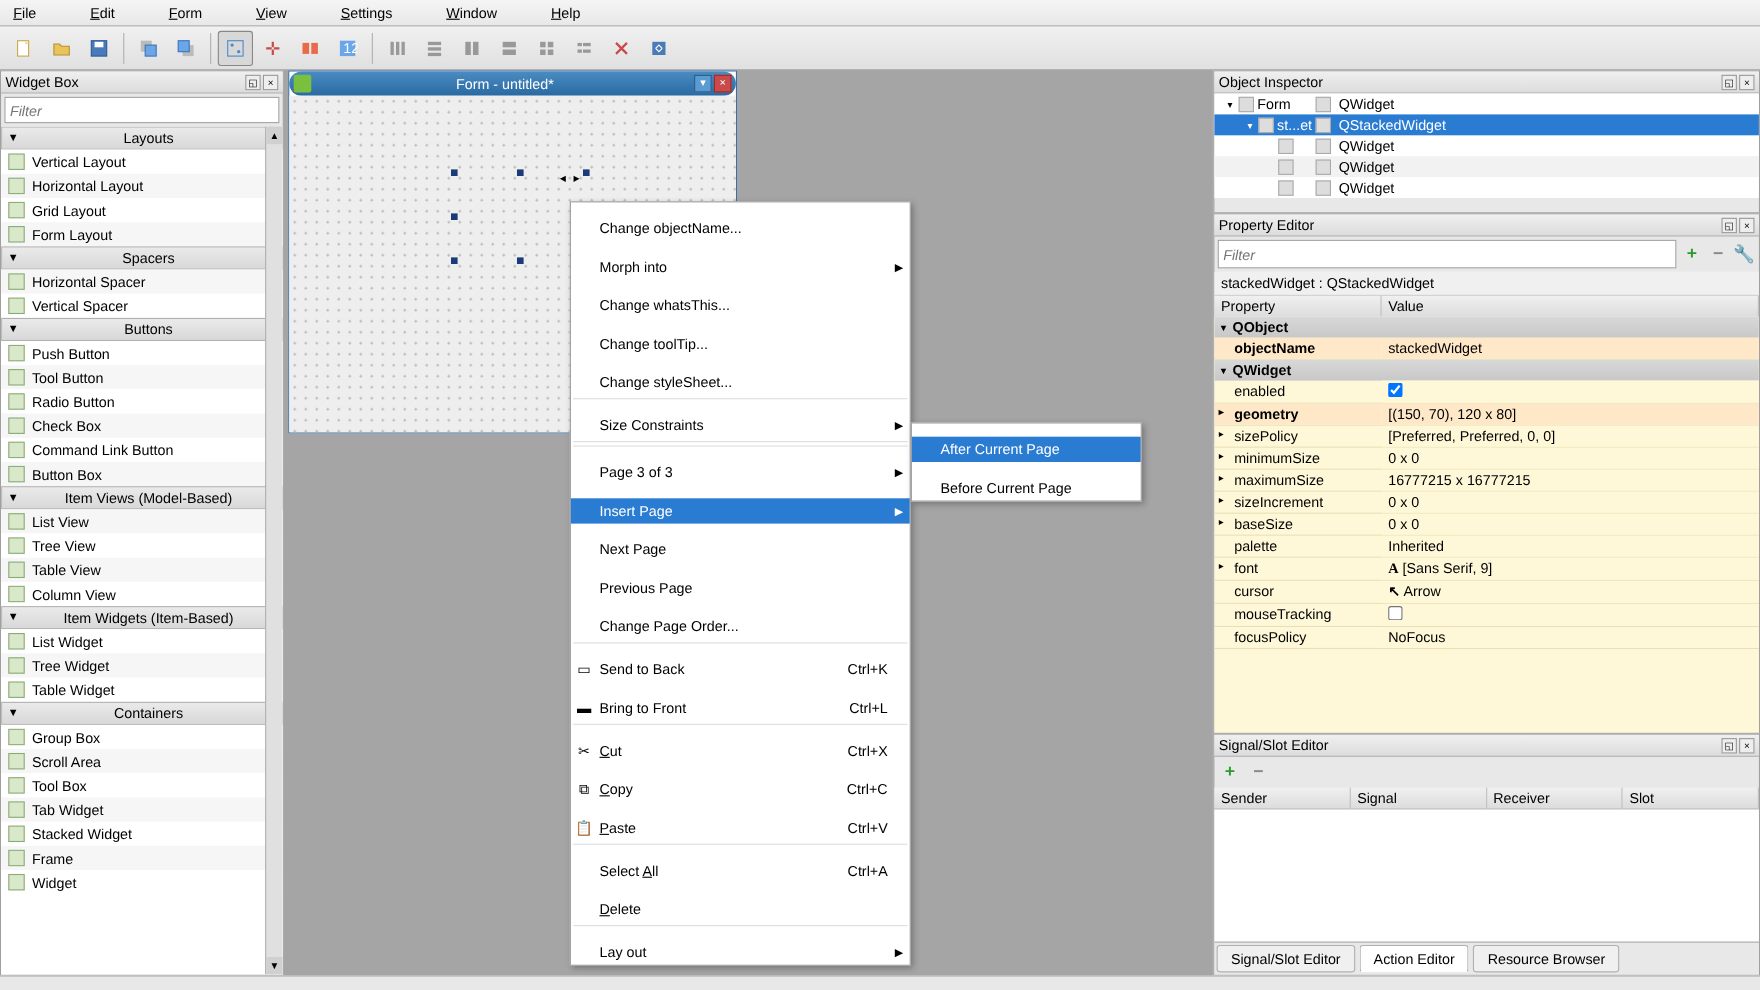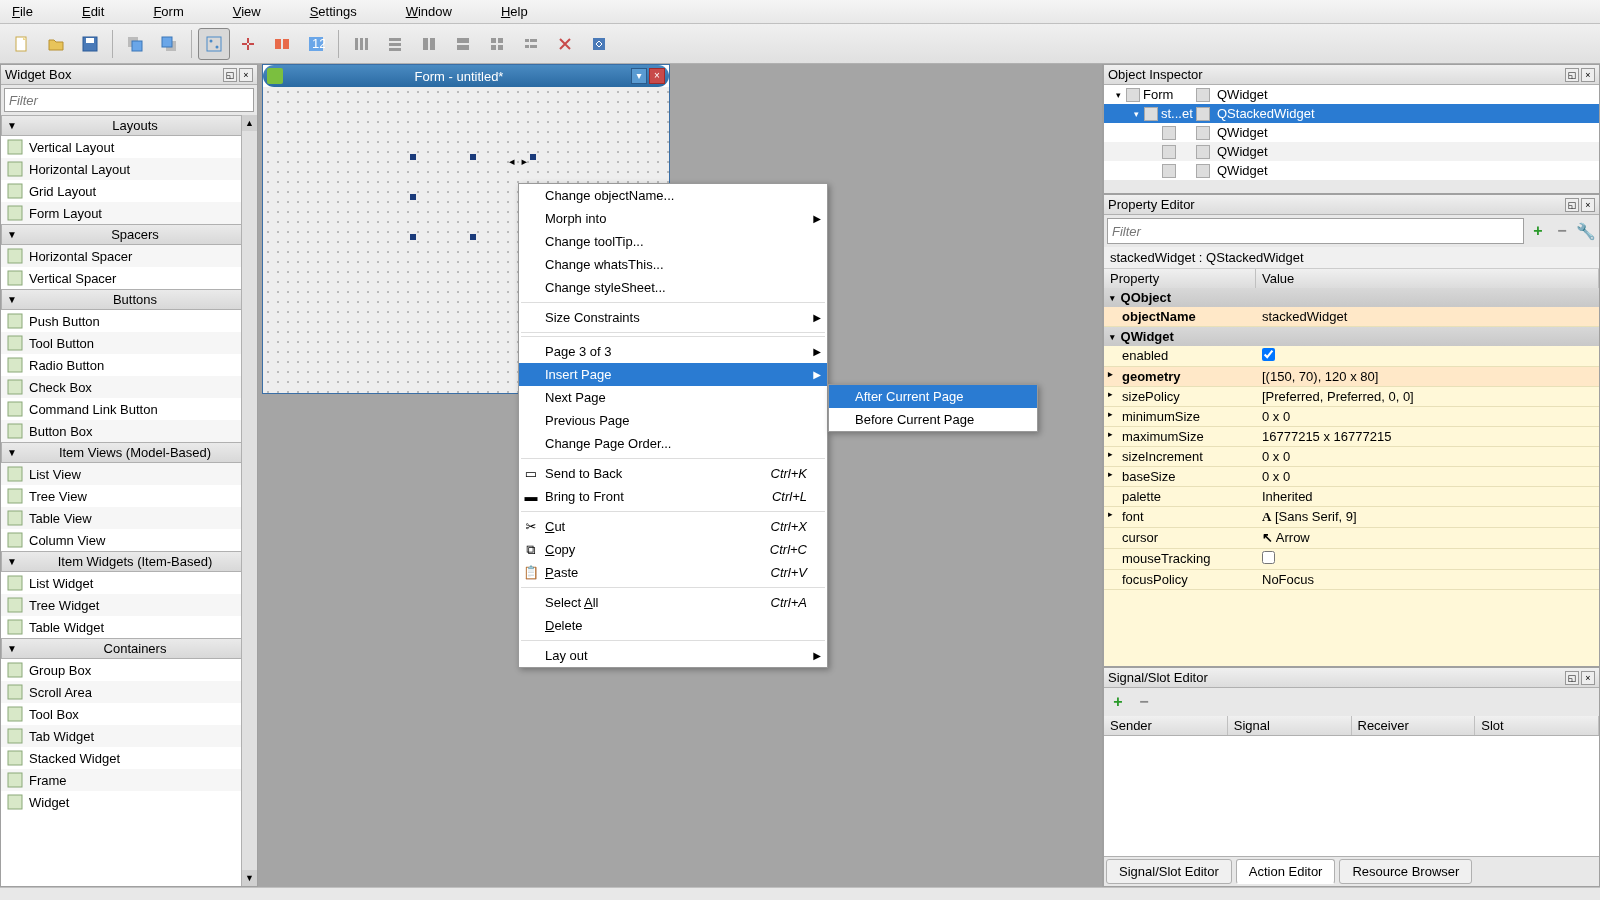--- a/index.html
+++ b/index.html
@@ -42,23 +42,23 @@
 .fw-title .icon { width:16px; height:16px; background:#7bbf3f; border-radius:2px; margin-right:6px;}
 .fw-title .t { flex:1; text-align:center; }
 .fw-tbtn { width:16px; height:16px; background:#5a9bd2; border:1px solid #2a5a8a; margin-left:2px; font-size:10px; line-height:14px; text-align:center; color:#fff;}
 .fw-body { position:absolute; left:0; right:0; top:22px; bottom:0; background:#eee; background-image:radial-gradient(#bbb 1px, transparent 1px); background-size:10px 10px; }
 .stacked { position:absolute; left:150px; top:70px; width:120px; height:80px; }
 .handle { position:absolute; width:6px; height:6px; background:#1a3a7a; }
 .nav-arrows { position:absolute; right:4px; top:-2px; font-size:11px; letter-spacing:2px;}
 
 
 .ctx { position:absolute; background:#fff; border:1px solid #999; box-shadow:2px 2px 6px rgba(0,0,0,.3); }
-.ctx-item { padding:4px 20px 4px 26px; display:flex; align-items:center; position:relative; white-space:nowrap;}
+.ctx-item { padding:4px 20px 4px 26px; display:flex; align-items:center; position:relative; white-space:nowrap;margin-top:12px;}
 .ctx-item .icon { position:absolute; left:4px; width:16px; height:16px; display:flex; align-items:center; justify-content:center;}
-.ctx-item .sc { margin-left:auto; padding-left:40px;font-style:italic; }
+.ctx-item .sc { margin-left:auto; padding-left:40px; }
 .ctx-item .sub { position:absolute; right:6px; font-size:10px;}
 .ctx-item.hi { background:#2a7bd2; color:#fff; }
 .ctx-sep { height:1px; background:#ddd; margin:3px 2px; }
 
 
 .right { width:498px; display:flex; flex-direction:column; background:#e8e8e8; border-left:1px solid #a0a0a0;}
 .right .panel { border:1px solid #a0a0a0; display:flex; flex-direction:column; }
 .oi-header { display:flex; background:linear-gradient(#f0f0f0,#dcdcdc); border-bottom:1px solid #b0b0b0; }
 .oi-header div { padding:2px 6px; border-right:1px solid #c0c0c0; }
 .oi-tree { background:#fff; }
@@ -502,24 +502,24 @@
 
     <div class="ctx" style="left:260px; top:119px; width:310px;" id="ctx">
         <div class="ctx-item">
           <span>Change objectName...</span>
         </div>
         <div class="ctx-item">
           <span>Morph into</span>
           <span class="sub">▶</span>
         </div>
         <div class="ctx-item">
+          <span>Change whatsThis...</span>
+        </div>
+        <div class="ctx-item">
           <span>Change toolTip...</span>
-        </div>
-        <div class="ctx-item">
-          <span>Change whatsThis...</span>
         </div>
         <div class="ctx-item">
           <span>Change styleSheet...</span>
         </div>
         <div class="ctx-sep"></div>
         <div class="ctx-item">
           <span>Size Constraints</span>
           <span class="sub">▶</span>
         </div>
         <div class="ctx-sep"></div>

